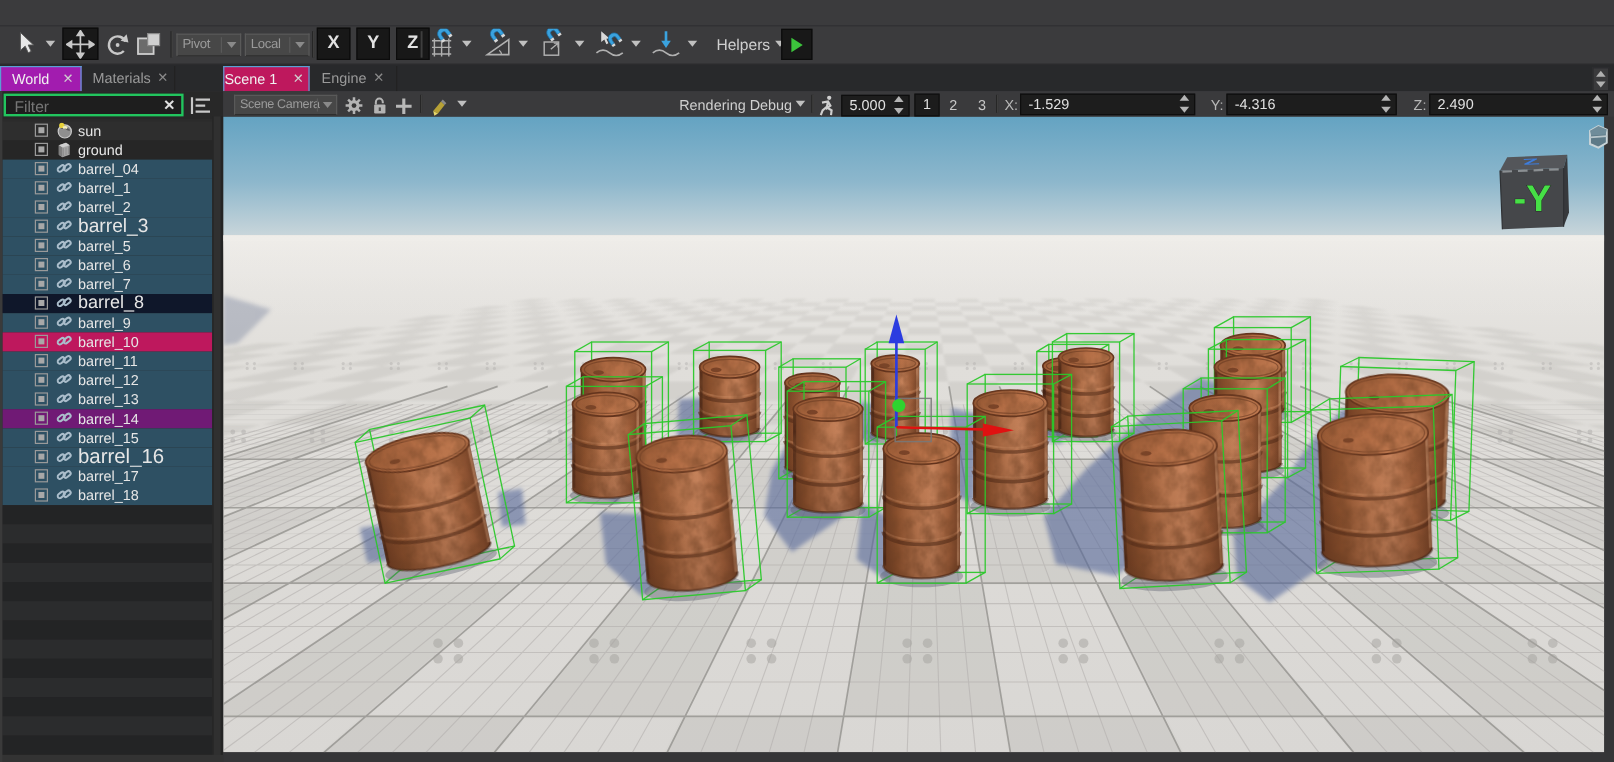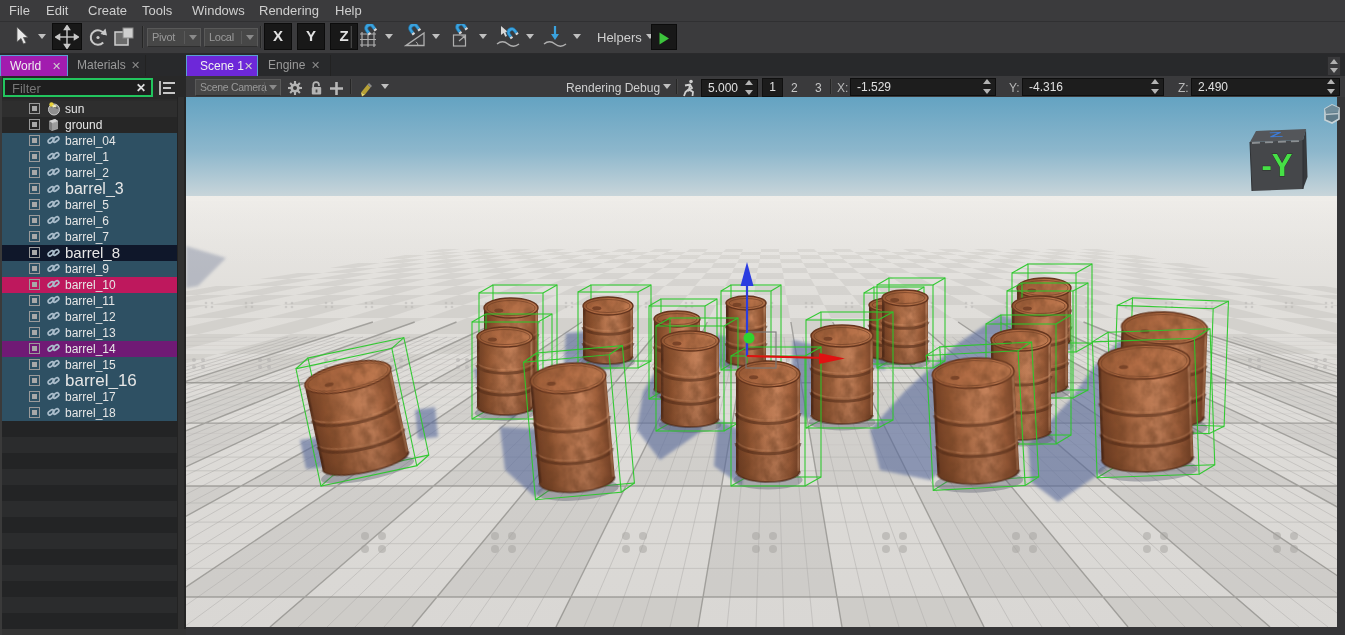--- a/index.html
+++ b/index.html
@@ -1,26 +1,17 @@
 <!DOCTYPE html>
 <html><head><meta charset="utf-8"><style>
 *{margin:0;padding:0}
 body{width:1345px;height:635px;overflow:hidden;background:#3b3b3d;font-family:"Liberation Sans",sans-serif;}
 #root{position:relative;width:1345px;height:635px;overflow:hidden}
 </style></head><body>
 <div id="root">
-<div style="position:absolute;left:0;top:0;width:1345px;height:21px;background:#3b3b3d;color:#cfcfcf;font-size:13px">
-      <span style="position:absolute;left:9px;top:3px">File</span>
-      <span style="position:absolute;left:46px;top:3px">Edit</span>
-      <span style="position:absolute;left:88px;top:3px">Create</span>
-      <span style="position:absolute;left:142px;top:3px">Tools</span>
-      <span style="position:absolute;left:192px;top:3px">Windows</span>
-      <span style="position:absolute;left:259px;top:3px">Rendering</span>
-      <span style="position:absolute;left:335px;top:3px">Help</span>
-    </div>
 <div style="position:absolute;left:0;top:21px;width:1345px;height:33px;background:#3b3b3d;border-top:1px solid #303032;border-bottom:1px solid #2a2a2c;box-sizing:border-box"></div>
     <div style="position:absolute;left:14px;top:26px"><svg width="16" height="20" viewBox="0 0 16 20">
         <path d="M3,1 L3,16 L7,12.5 L9.5,18 L12,16.8 L9.5,11.5 L14,11.5 Z" fill="#e8e8e8" stroke="#555" stroke-width="0.8"></path>
       </svg></div>
     <div style="position:absolute;left:38px;top:34px;width:0;height:0;border:4px solid transparent;border-top:5px solid #c0c0c0"></div>
     <div style="position:absolute;left:52px;top:23px;width:30px;height:27px;background:#181818;border:1px solid #0c0c0c;box-sizing:border-box;text-align:center">
       <div style="margin-top:1px"><svg width="24" height="24" viewBox="0 0 24 24">
           <g stroke="#c8c8c8" stroke-width="1.4" fill="#c8c8c8">
 <line x1="12" y1="4" x2="12" y2="20"></line>
             <line x1="4" y1="12" x2="20" y2="12"></line>
@@ -104,21 +95,21 @@
     <span style="position:absolute;left:597px;top:30px;color:#cfcfcf;font-size:13px">Helpers</span>
     <div style="position:absolute;left:646px;top:34px;width:0;height:0;border:4px solid transparent;border-top:5px solid #c0c0c0"></div>
     <div style="position:absolute;left:651px;top:24px;width:26px;height:26px;background:#181818;border:1px solid #0c0c0c;box-sizing:border-box;text-align:center">
       <div style="margin-top:6px"><svg width="10" height="13" viewBox="0 0 10 13">
           <polygon points="0.5,0.5 10,6.5 0.5,12.5" fill="#3cc43c"></polygon>
         </svg></div>
     </div>
 <div style="position:absolute;left:0;top:54px;width:1345px;height:22px;background:#28292b"></div>
     <div style="position:absolute;left:0px;top:55px;width:68px;height:21px;background:#a21caf;border:1px solid #5a9fd4;border-bottom:none;box-sizing:border-box;color:#f0f0f0;font-size:12px;line-height:20px;padding-left:9px">World<span style="position:absolute;left:51px;top:0;color:#cfcfcf;font-size:11px">✕</span></div>
     <div style="position:absolute;left:68px;top:55px;width:78px;height:21px;color:#9a9a9a;font-size:12px;line-height:20px;padding-left:9px;border-right:1px solid #222;box-sizing:border-box">Materials<span style="position:absolute;left:63px;top:0;color:#8a8a8a;font-size:11px">✕</span></div>
-    <div style="position:absolute;left:186px;top:55px;width:72px;height:21px;background:#6d28d9;border:1px solid #5a9fd4;border-bottom:none;box-sizing:border-box;color:#f0f0f0;font-size:12px;line-height:20px;padding-left:13px">Scene 1<span style="position:absolute;left:57px;top:0;color:#cfcfcf;font-size:11px">✕</span></div>
+    <div style="position:absolute;left:186px;top:55px;width:72px;height:21px;background:#be185d;border:1px solid #5a9fd4;border-bottom:none;box-sizing:border-box;color:#f0f0f0;font-size:12px;line-height:20px;padding-left:0">Scene 1<span style="position:absolute;left:57px;top:0;color:#cfcfcf;font-size:11px">✕</span></div>
     <div style="position:absolute;left:259px;top:55px;width:72px;height:21px;color:#9a9a9a;font-size:12px;line-height:20px;padding-left:9px;border-right:1px solid #222;box-sizing:border-box">Engine<span style="position:absolute;left:52px;top:0;color:#8a8a8a;font-size:11px">✕</span></div>
     <div style="position:absolute;left:1327px;top:56px;width:14px;height:20px;background:#3a3a3c;border:1px solid #2a2a2c;box-sizing:border-box"></div>
     <div style="position:absolute;left:1330px;top:59px;width:0;height:0;border:4px solid transparent;border-bottom:5px solid #b0b0b0;border-top:none"></div>
     <div style="position:absolute;left:1330px;top:68px;width:0;height:0;border:4px solid transparent;border-top:5px solid #b0b0b0;border-bottom:none"></div>
 <div style="position:absolute;left:0;top:76px;width:186px;height:559px;background:#282828"></div>
     <div style="position:absolute;left:3px;top:78px;width:150px;height:19px;background:#1e1e1e;border:2px solid #22c55e;box-sizing:border-box;color:#767676;font-size:13px;line-height:17px;padding-left:7px">Filter<span style="position:absolute;right:5px;top:0;color:#e0e0e0;font-size:12px;font-weight:bold">✕</span></div>
     <div style="position:absolute;left:158px;top:80px"><svg width="19" height="16" viewBox="0 0 19 16">
         <g stroke="#c8c8c8" stroke-width="1.8" fill="none">
           <path d="M2,1 V15 M5,3 H17 M5,8 H13 M5,13 H17"></path>
         </g>

